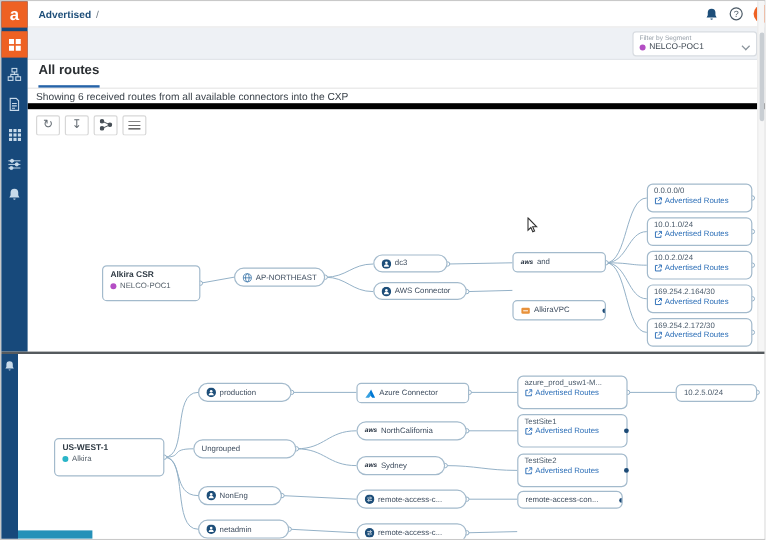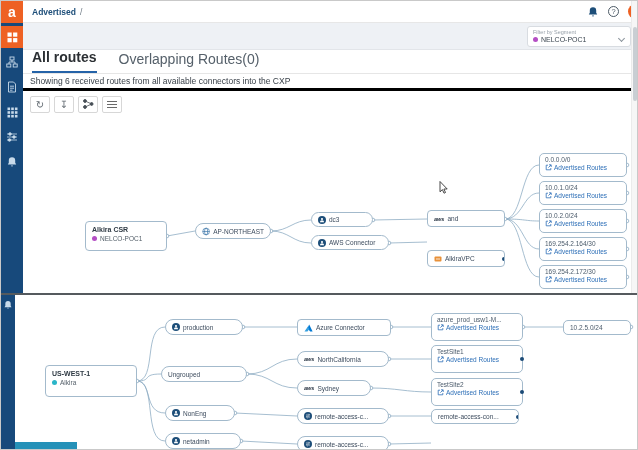--- a/index.html
+++ b/index.html
@@ -33,23 +33,23 @@
   .sf-label { font-size:5.5px; color:#98a1aa; }
   .sf-value { font-size:7px; color:#3c4650; display:flex; align-items:center; gap:3px; margin-top:1px; }
   .chevron { position:absolute; right:6px; top:9px; width:5px; height:5px; border-right:1px solid #8b949c; border-bottom:1px solid #8b949c;
              transform:rotate(45deg); }
   .dot { width:5px; height:5px; border-radius:50%; display:inline-block; }
   .dot.purple { background:#b44ec4; }
   .dot.teal { background:#2ab5c8; }
   
   .content { position:absolute; left:22px; top:49px; width:616px; height:243px; background:#fff; }
   .tabs-row { height:24px; border-bottom:1px solid #e6e6e6; display:flex; align-items:flex-end; padding-left:9px; gap:22px; }
-  .tab { font-size:14px; color:#55606a; padding-bottom:6px; }
+  .tab { font-size:11px; color:#55606a; padding-bottom:6px; }
   .tab.active { color:#2b2f33; font-weight:bold; border-bottom:2px solid #2563a8; }
-  .summary-row { height:17px; border-bottom:3px solid #000000; display:flex; align-items:center; padding-left:7px;
+  .summary-row { height:17px; border-bottom:5px solid #000000; display:flex; align-items:center; padding-left:7px;
                  font-size:8.5px; color:#3a424a;text-align:center; }
   .toolbar-row { height:26px; display:flex; align-items:center; justify-content:space-between; padding:0 7px; }
   .search-box { width:218px; height:15px; border:1px solid #dcdfe3; border-radius:3px; display:flex; align-items:center; gap:3px; padding:0 4px; }
   .search-box input { border:none; outline:none; font-size:7px; color:#555; width:180px; font-family:"Liberation Sans",sans-serif; background:transparent; }
   .tool-btns { display:flex; gap:4px; }
   .tool-btn { width:20px; height:17px; border:1px solid #d7d7d7; border-radius:2px; background:#fff; display:flex;
               align-items:center; justify-content:center; font-size:10px; color:#636b72; }
   .list-glyph { width:10px; height:7px; background:repeating-linear-gradient(#6a6a6a 0 1px, transparent 1px 3px); }
   
   .canvas1 { position:absolute; left:22px; top:112px; width:610px; height:180px; background:#fff; }
@@ -159,21 +159,20 @@
         <span class="dot purple"></span>
         <span>NELCO-POC1</span>
       </div>
       <span class="chevron"></span>
     </div>
   </div>
 
   <div class="content">
     <div class="tabs-row">
       <span class="tab active">All routes</span>
-      <span class="tab">Overlapping Routes(0)</span>
     </div>
     <div class="summary-row">
       <span>Showing 6 received routes from all available connectors into the CXP</span>
     </div>
     <div class="toolbar-row">
       <div class="tool-btns">
         <div class="tool-btn">
           <span>↻</span>
         </div>
         <div class="tool-btn">

